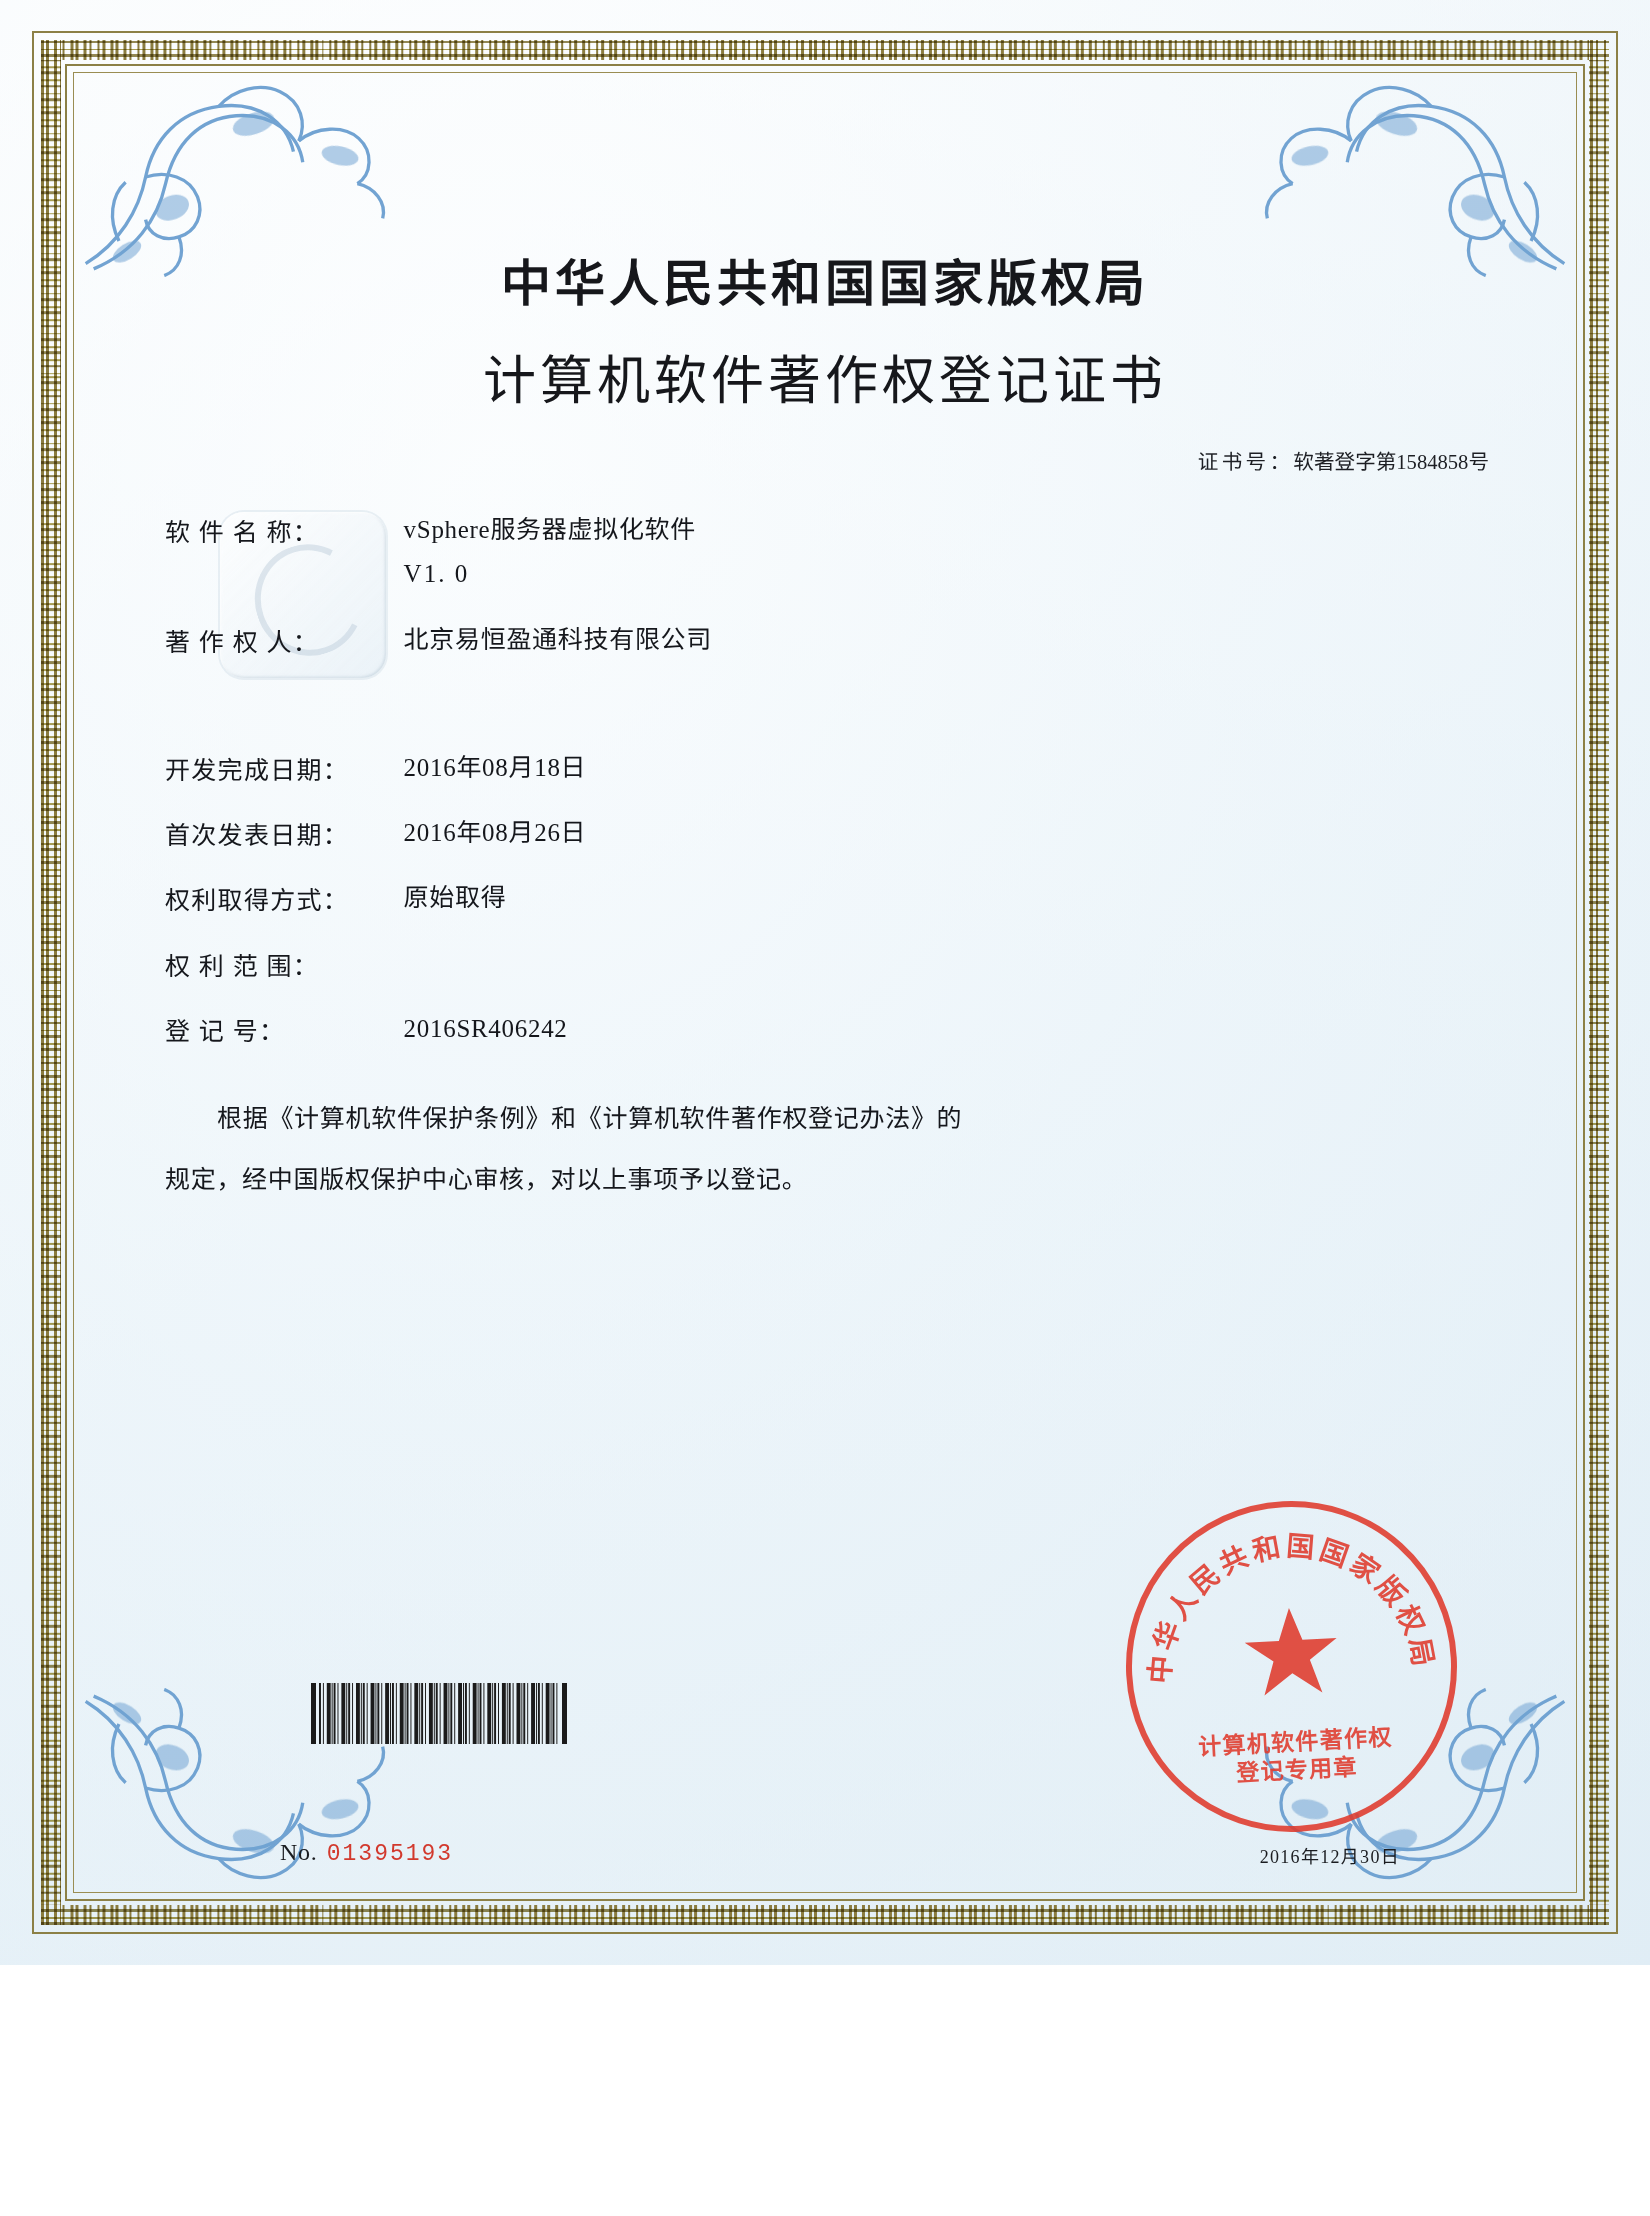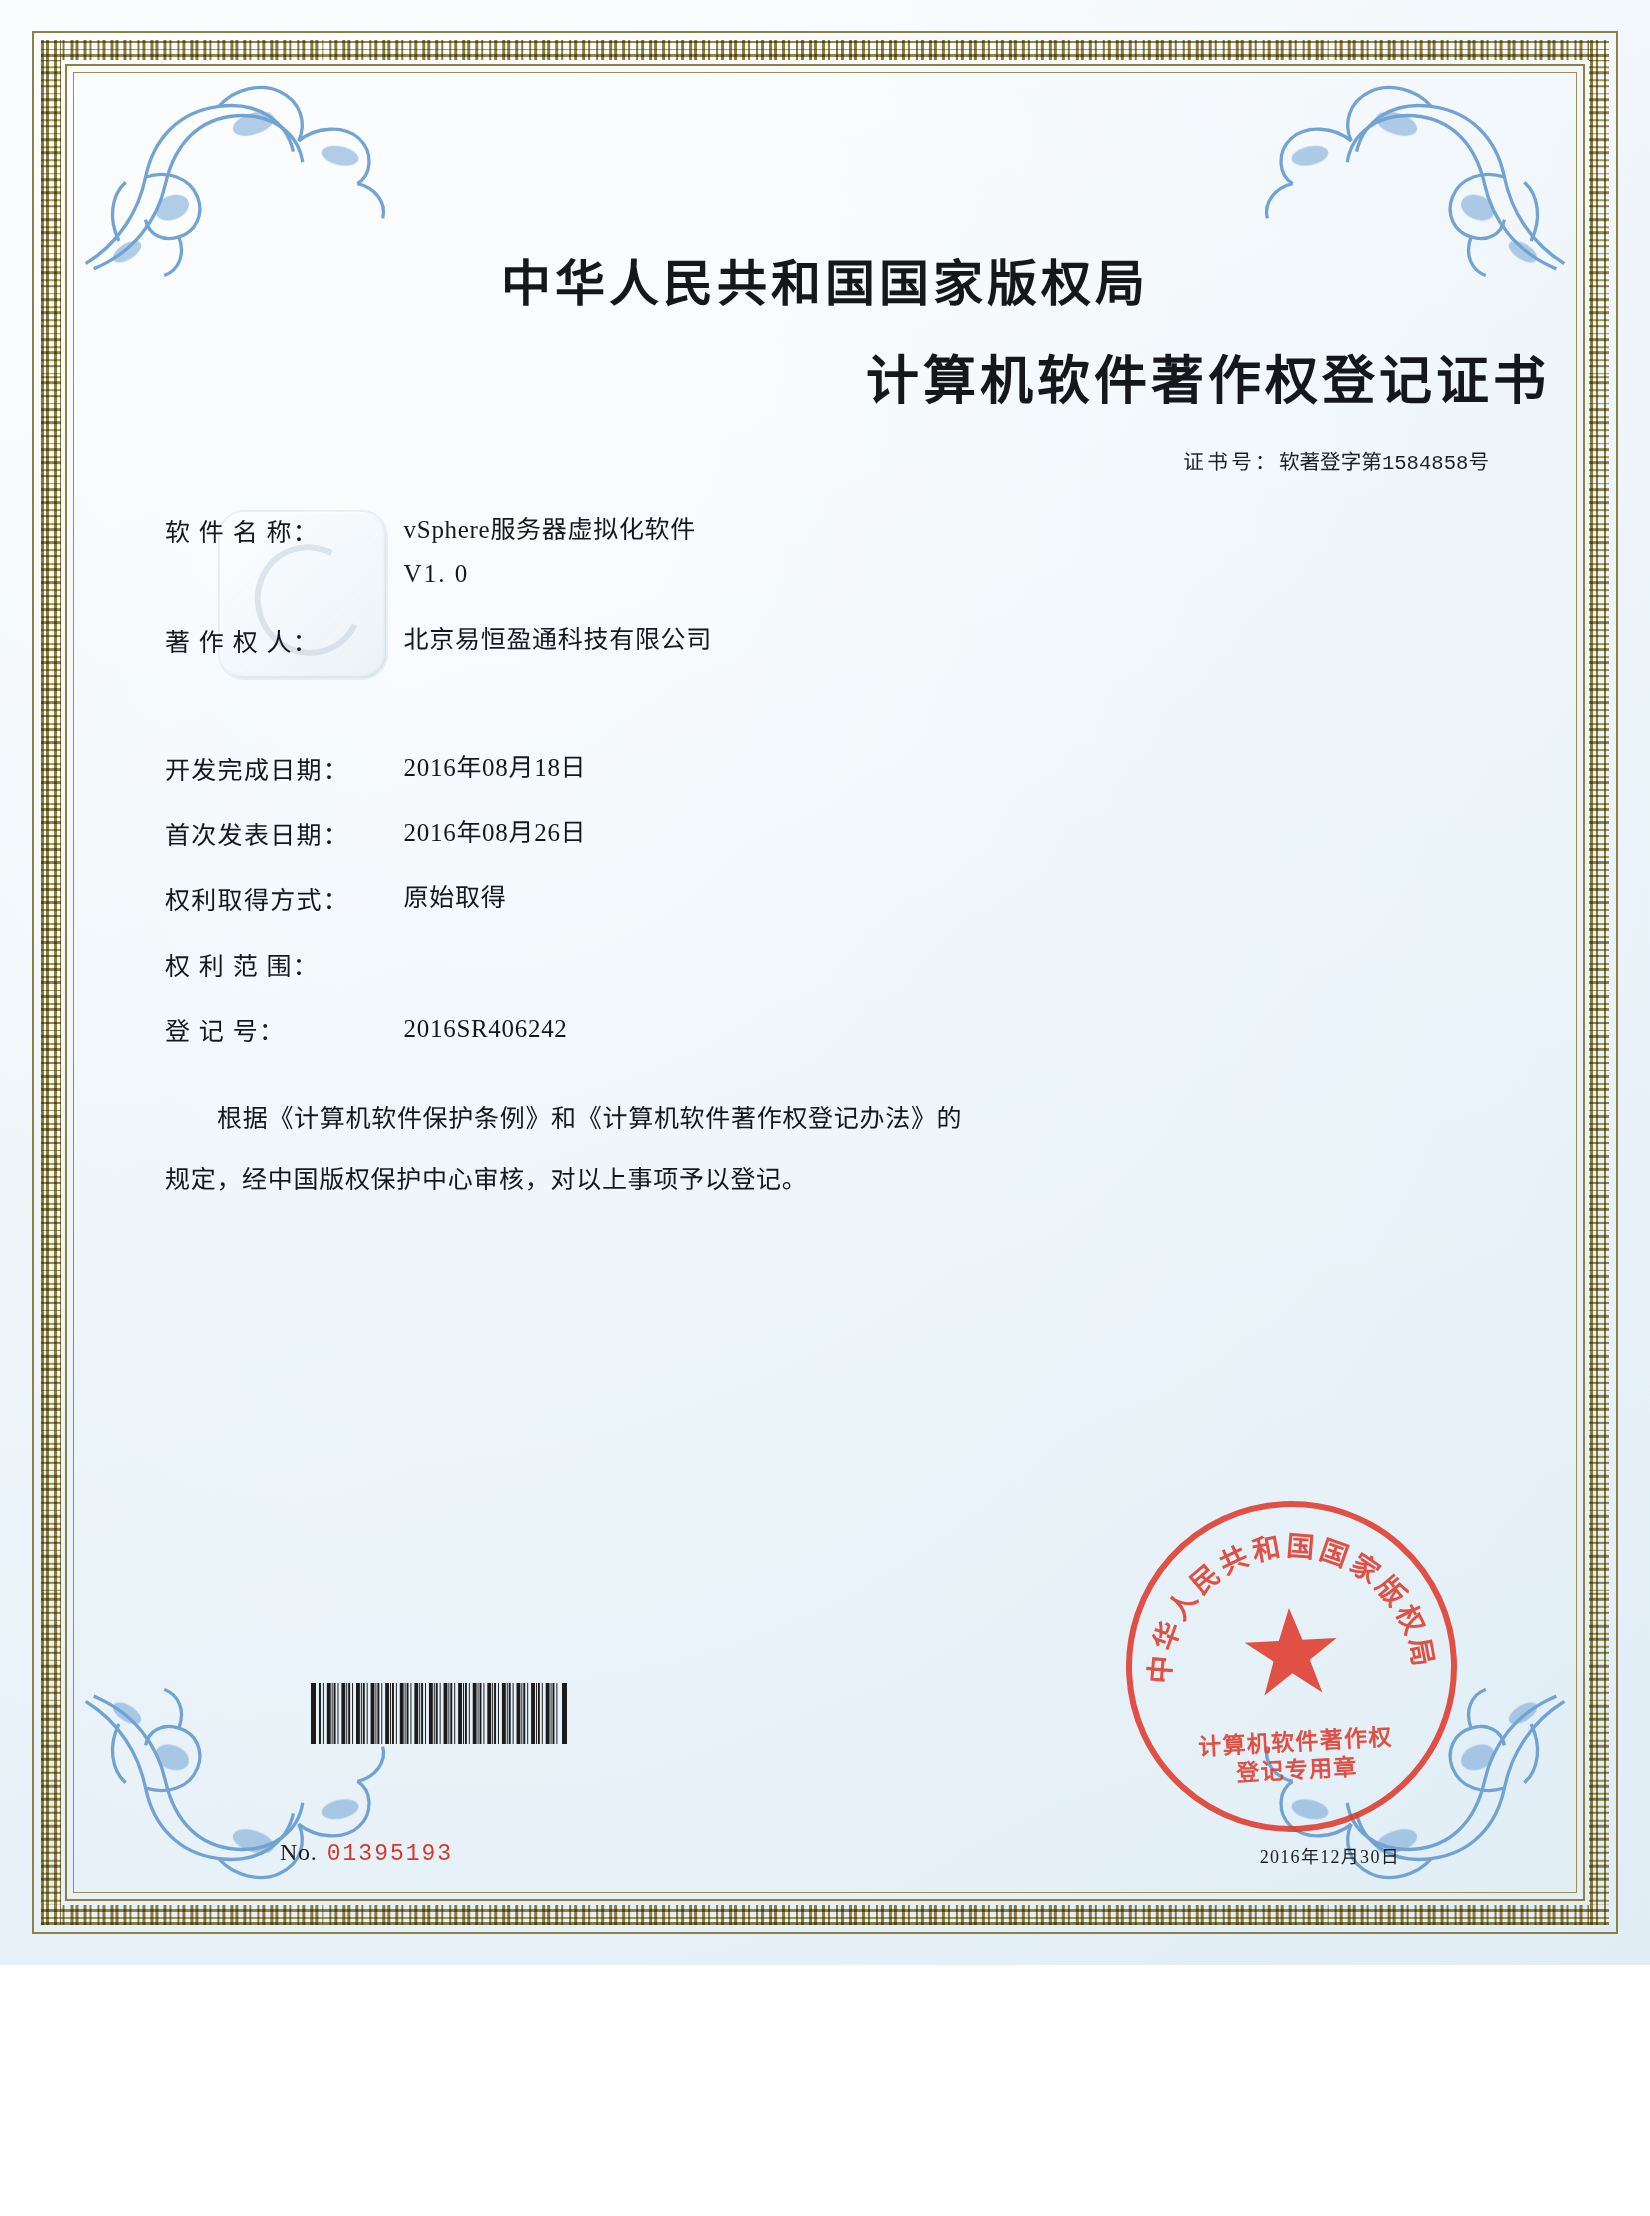--- a/index.html
+++ b/index.html
@@ -131,37 +131,36 @@
     font-family: "DejaVu Serif", "Liberation Serif", serif;
     font-size: 50px;
     font-weight: bold;
     letter-spacing: 4px;
     color: #16171b;
     line-height: 1.25;
   }
   .title-sub {
     font-family: "DejaVu Serif", "Liberation Serif", serif;
     font-size: 53px;
-    font-weight: bold;
+    font-weight: normal;
     letter-spacing: 4px;
     color: #16171b;
     margin-top: 22.6px;
-    text-align: right;
   }
 
   .cert-no-line {
     margin-top: 31px;
     text-align: right;
     padding-right: 61px;
     font-size: 20.6px;
     color: #1d1f24;
     letter-spacing: 0.7px;
   }
   .cert-no-line .lbl { letter-spacing: 3.3px; }
-  .cert-no-line .val { font-family: Liberation Mono, monospace; letter-spacing: 0px; }
+  .cert-no-line .val { font-family: Liberation Serif, serif; letter-spacing: 0px; }
 
   .fields {
     margin-top: 37px;
     padding-left: 65px;
     padding-right: 40px;
   }
   .field-row {
     display: flex;
     align-items: flex-start;
     margin-bottom: 29px;

